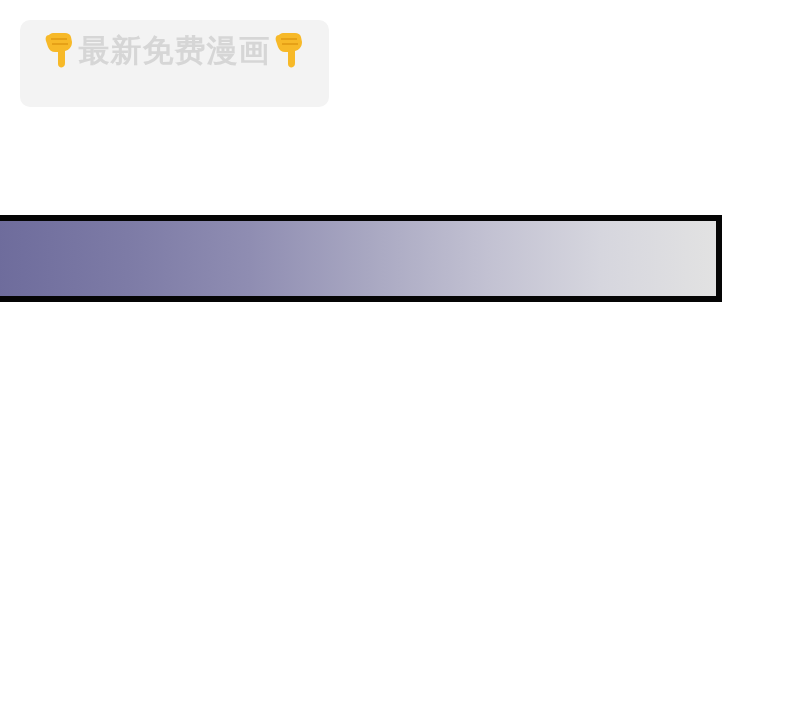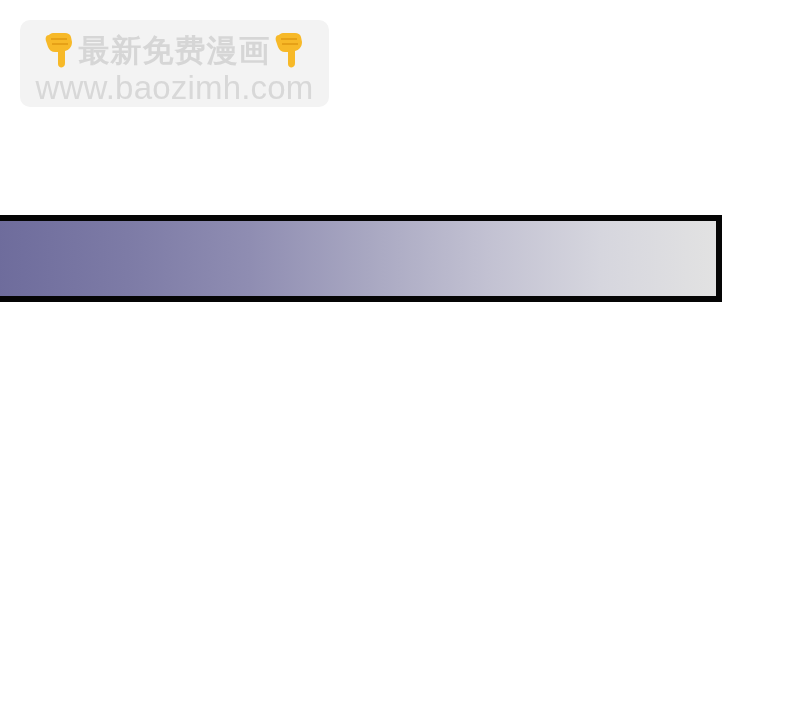--- a/index.html
+++ b/index.html
@@ -100,18 +100,17 @@
       </span>
       <span class="wm-title">最新免费漫画</span>
       <span class="hand">
         <svg width="34" height="38" viewBox="0 0 34 38">
           <path d="M6 4 C3 4 2 7 3 10 L5 16 C6 19 9 21 12 21 L15 21 L15 33 C15 36 18 37 20 36 C22 35 22 33 22 31 L22 20 C26 19 29 16 29 11 L28 6 C27 3 25 2 22 2 L10 2 C8 2 7 3 6 4 Z" fill="#f7b928"></path>
           <path d="M8 8 L24 8" stroke="#e09a12" stroke-width="1.5" fill="none"></path>
           <path d="M9 13 L25 13" stroke="#e09a12" stroke-width="1.5" fill="none"></path>
         </svg>
       </span>
     </div>
-    <div class="wm-line2">www.baozimh.com</div>
   </div>
 
   <div class="panel"></div>
 
 </div>
 
 </body></html>

